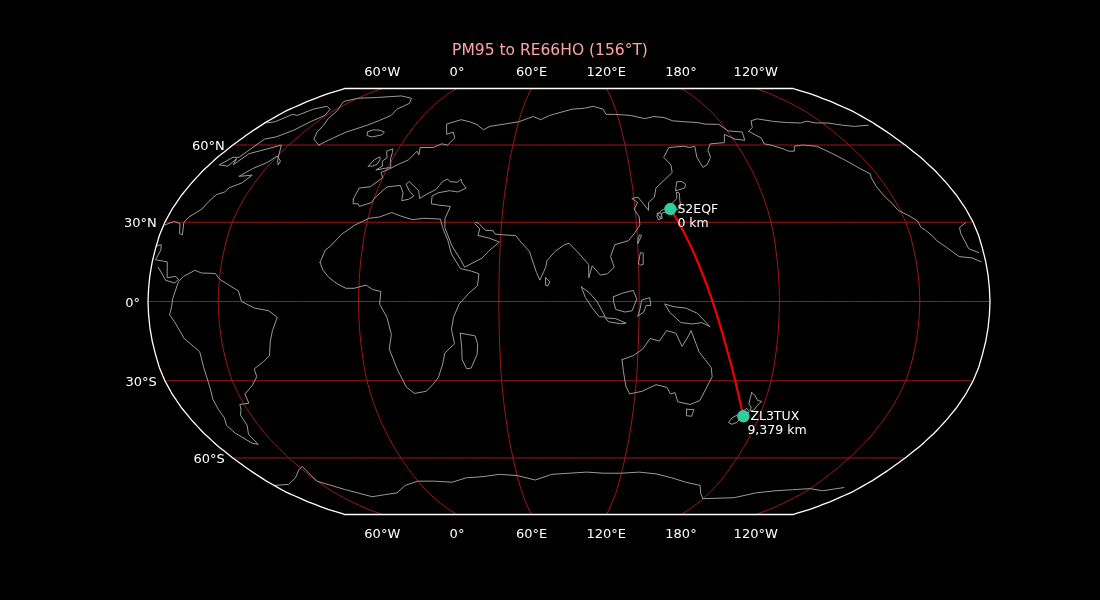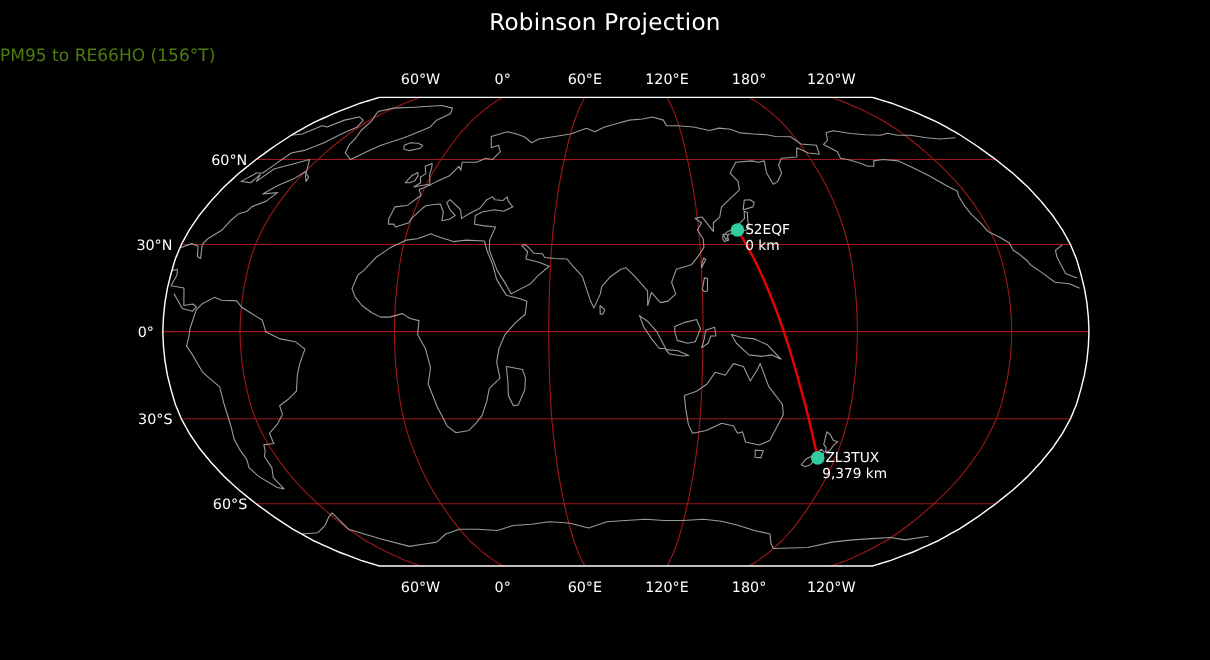--- a/index.html
+++ b/index.html
@@ -29,23 +29,23 @@
     text-align: center;
     font-size: 21px;
     color: #ffffff;
     letter-spacing: 0.2px;
   }
   .subtitle {
     position: absolute;
     left: 0;
     top: 41px;
     width: 1100px;
-    text-align: left;
+    text-align: center;
     font-size: 15.5px;
-    color: #4d7c0f;
+    color: #fca5a5;
   }
   #mapsvg {
     position: absolute;
     left: 0;
     top: 0;
   }
   .lonlabel, .latlabel {
     font-size: 13px;
     fill: #ffffff;
     font-family: "DejaVu Sans", sans-serif;
@@ -88,21 +88,20 @@
     fill: #ffffff;
     font-family: "DejaVu Sans", sans-serif;
     text-anchor: start;
   }
 </style>
 </head>
 <body>
 
 <div id="app">
 
-  <div class="title">Robinson Projection</div>
   <div class="subtitle">PM95 to RE66HO (156°T)</div>
 
   <svg id="mapsvg" width="1100" height="600" viewBox="0 0 1100 600">
 
     <g id="graticule-group">
         <path d="M232.79,457.97L236.53,457.97L240.26,457.97L244.00,457.97L247.73,457.97L251.47,457.97L255.20,457.97L258.94,457.97L262.67,457.97L266.41,457.97L270.15,457.97L273.88,457.97L277.62,457.97L281.35,457.97L285.09,457.97L288.82,457.97L292.56,457.97L296.30,457.97L300.03,457.97L303.77,457.97L307.50,457.97L311.24,457.97L314.97,457.97L318.71,457.97L322.45,457.97L326.18,457.97L329.92,457.97L333.65,457.97L337.39,457.97L341.12,457.97L344.86,457.97L348.60,457.97L352.33,457.97L356.07,457.97L359.80,457.97L363.54,457.97L367.27,457.97L371.01,457.97L374.74,457.97L378.48,457.97L382.22,457.97L385.95,457.97L389.69,457.97L393.42,457.97L397.16,457.97L400.89,457.97L404.63,457.97L408.37,457.97L412.10,457.97L415.84,457.97L419.57,457.97L423.31,457.97L427.04,457.97L430.78,457.97L434.52,457.97L438.25,457.97L441.99,457.97L445.72,457.97L449.46,457.97L453.19,457.97L456.93,457.97L460.67,457.97L464.40,457.97L468.14,457.97L471.87,457.97L475.61,457.97L479.34,457.97L483.08,457.97L486.82,457.97L490.55,457.97L494.29,457.97L498.02,457.97L501.76,457.97L505.49,457.97L509.23,457.97L512.96,457.97L516.70,457.97L520.44,457.97L524.17,457.97L527.91,457.97L531.64,457.97L535.38,457.97L539.11,457.97L542.85,457.97L546.59,457.97L550.32,457.97L554.06,457.97L557.79,457.97L561.53,457.97L565.26,457.97L569.00,457.97L572.74,457.97L576.47,457.97L580.21,457.97L583.94,457.97L587.68,457.97L591.41,457.97L595.15,457.97L598.89,457.97L602.62,457.97L606.36,457.97L610.09,457.97L613.83,457.97L617.56,457.97L621.30,457.97L625.04,457.97L628.77,457.97L632.51,457.97L636.24,457.97L639.98,457.97L643.71,457.97L647.45,457.97L651.18,457.97L654.92,457.97L658.66,457.97L662.39,457.97L666.13,457.97L669.86,457.97L673.60,457.97L677.33,457.97L681.07,457.97L684.81,457.97L688.54,457.97L692.28,457.97L696.01,457.97L699.75,457.97L703.48,457.97L707.22,457.97L710.96,457.97L714.69,457.97L718.43,457.97L722.16,457.97L725.90,457.97L729.63,457.97L733.37,457.97L737.11,457.97L740.84,457.97L744.58,457.97L748.31,457.97L752.05,457.97L755.78,457.97L759.52,457.97L763.26,457.97L766.99,457.97L770.73,457.97L774.46,457.97L778.20,457.97L781.93,457.97L785.67,457.97L789.40,457.97L793.14,457.97L796.88,457.97L800.61,457.97L804.35,457.97L808.08,457.97L811.82,457.97L815.55,457.97L819.29,457.97L823.03,457.97L826.76,457.97L830.50,457.97L834.23,457.97L837.97,457.97L841.70,457.97L845.44,457.97L849.18,457.97L852.91,457.97L856.65,457.97L860.38,457.97L864.12,457.97L867.85,457.97L871.59,457.97L875.33,457.97L879.06,457.97L882.80,457.97L886.53,457.97L890.27,457.97L894.00,457.97L897.74,457.97L901.47,457.97L905.21,457.97" class="grat"></path>
         <path d="M164.84,380.74L169.33,380.74L173.82,380.74L178.31,380.74L182.80,380.74L187.29,380.74L191.78,380.74L196.27,380.74L200.77,380.74L205.26,380.74L209.75,380.74L214.24,380.74L218.73,380.74L223.22,380.74L227.71,380.74L232.20,380.74L236.69,380.74L241.18,380.74L245.67,380.74L250.16,380.74L254.65,380.74L259.14,380.74L263.63,380.74L268.13,380.74L272.62,380.74L277.11,380.74L281.60,380.74L286.09,380.74L290.58,380.74L295.07,380.74L299.56,380.74L304.05,380.74L308.54,380.74L313.03,380.74L317.52,380.74L322.01,380.74L326.50,380.74L330.99,380.74L335.49,380.74L339.98,380.74L344.47,380.74L348.96,380.74L353.45,380.74L357.94,380.74L362.43,380.74L366.92,380.74L371.41,380.74L375.90,380.74L380.39,380.74L384.88,380.74L389.37,380.74L393.86,380.74L398.35,380.74L402.85,380.74L407.34,380.74L411.83,380.74L416.32,380.74L420.81,380.74L425.30,380.74L429.79,380.74L434.28,380.74L438.77,380.74L443.26,380.74L447.75,380.74L452.24,380.74L456.73,380.74L461.22,380.74L465.71,380.74L470.21,380.74L474.70,380.74L479.19,380.74L483.68,380.74L488.17,380.74L492.66,380.74L497.15,380.74L501.64,380.74L506.13,380.74L510.62,380.74L515.11,380.74L519.60,380.74L524.09,380.74L528.58,380.74L533.07,380.74L537.57,380.74L542.06,380.74L546.55,380.74L551.04,380.74L555.53,380.74L560.02,380.74L564.51,380.74L569.00,380.74L573.49,380.74L577.98,380.74L582.47,380.74L586.96,380.74L591.45,380.74L595.94,380.74L600.43,380.74L604.93,380.74L609.42,380.74L613.91,380.74L618.40,380.74L622.89,380.74L627.38,380.74L631.87,380.74L636.36,380.74L640.85,380.74L645.34,380.74L649.83,380.74L654.32,380.74L658.81,380.74L663.30,380.74L667.79,380.74L672.29,380.74L676.78,380.74L681.27,380.74L685.76,380.74L690.25,380.74L694.74,380.74L699.23,380.74L703.72,380.74L708.21,380.74L712.70,380.74L717.19,380.74L721.68,380.74L726.17,380.74L730.66,380.74L735.15,380.74L739.65,380.74L744.14,380.74L748.63,380.74L753.12,380.74L757.61,380.74L762.10,380.74L766.59,380.74L771.08,380.74L775.57,380.74L780.06,380.74L784.55,380.74L789.04,380.74L793.53,380.74L798.02,380.74L802.51,380.74L807.01,380.74L811.50,380.74L815.99,380.74L820.48,380.74L824.97,380.74L829.46,380.74L833.95,380.74L838.44,380.74L842.93,380.74L847.42,380.74L851.91,380.74L856.40,380.74L860.89,380.74L865.38,380.74L869.87,380.74L874.37,380.74L878.86,380.74L883.35,380.74L887.84,380.74L892.33,380.74L896.82,380.74L901.31,380.74L905.80,380.74L910.29,380.74L914.78,380.74L919.27,380.74L923.76,380.74L928.25,380.74L932.74,380.74L937.23,380.74L941.73,380.74L946.22,380.74L950.71,380.74L955.20,380.74L959.69,380.74L964.18,380.74L968.67,380.74L973.16,380.74" class="grat"></path>
         <path d="M148.00,301.50L152.68,301.50L157.36,301.50L162.03,301.50L166.71,301.50L171.39,301.50L176.07,301.50L180.74,301.50L185.42,301.50L190.10,301.50L194.78,301.50L199.46,301.50L204.13,301.50L208.81,301.50L213.49,301.50L218.17,301.50L222.84,301.50L227.52,301.50L232.20,301.50L236.88,301.50L241.56,301.50L246.23,301.50L250.91,301.50L255.59,301.50L260.27,301.50L264.94,301.50L269.62,301.50L274.30,301.50L278.98,301.50L283.66,301.50L288.33,301.50L293.01,301.50L297.69,301.50L302.37,301.50L307.04,301.50L311.72,301.50L316.40,301.50L321.08,301.50L325.76,301.50L330.43,301.50L335.11,301.50L339.79,301.50L344.47,301.50L349.14,301.50L353.82,301.50L358.50,301.50L363.18,301.50L367.86,301.50L372.53,301.50L377.21,301.50L381.89,301.50L386.57,301.50L391.24,301.50L395.92,301.50L400.60,301.50L405.28,301.50L409.96,301.50L414.63,301.50L419.31,301.50L423.99,301.50L428.67,301.50L433.34,301.50L438.02,301.50L442.70,301.50L447.38,301.50L452.06,301.50L456.73,301.50L461.41,301.50L466.09,301.50L470.77,301.50L475.44,301.50L480.12,301.50L484.80,301.50L489.48,301.50L494.16,301.50L498.83,301.50L503.51,301.50L508.19,301.50L512.87,301.50L517.54,301.50L522.22,301.50L526.90,301.50L531.58,301.50L536.26,301.50L540.93,301.50L545.61,301.50L550.29,301.50L554.97,301.50L559.64,301.50L564.32,301.50L569.00,301.50L573.68,301.50L578.36,301.50L583.03,301.50L587.71,301.50L592.39,301.50L597.07,301.50L601.74,301.50L606.42,301.50L611.10,301.50L615.78,301.50L620.46,301.50L625.13,301.50L629.81,301.50L634.49,301.50L639.17,301.50L643.84,301.50L648.52,301.50L653.20,301.50L657.88,301.50L662.56,301.50L667.23,301.50L671.91,301.50L676.59,301.50L681.27,301.50L685.94,301.50L690.62,301.50L695.30,301.50L699.98,301.50L704.66,301.50L709.33,301.50L714.01,301.50L718.69,301.50L723.37,301.50L728.04,301.50L732.72,301.50L737.40,301.50L742.08,301.50L746.76,301.50L751.43,301.50L756.11,301.50L760.79,301.50L765.47,301.50L770.14,301.50L774.82,301.50L779.50,301.50L784.18,301.50L788.86,301.50L793.53,301.50L798.21,301.50L802.89,301.50L807.57,301.50L812.24,301.50L816.92,301.50L821.60,301.50L826.28,301.50L830.96,301.50L835.63,301.50L840.31,301.50L844.99,301.50L849.67,301.50L854.34,301.50L859.02,301.50L863.70,301.50L868.38,301.50L873.06,301.50L877.73,301.50L882.41,301.50L887.09,301.50L891.77,301.50L896.44,301.50L901.12,301.50L905.80,301.50L910.48,301.50L915.16,301.50L919.83,301.50L924.51,301.50L929.19,301.50L933.87,301.50L938.54,301.50L943.22,301.50L947.90,301.50L952.58,301.50L957.26,301.50L961.93,301.50L966.61,301.50L971.29,301.50L975.97,301.50L980.64,301.50L985.32,301.50L990.00,301.50" class="grat"></path>
         <path d="M164.84,222.26L169.33,222.26L173.82,222.26L178.31,222.26L182.80,222.26L187.29,222.26L191.78,222.26L196.27,222.26L200.77,222.26L205.26,222.26L209.75,222.26L214.24,222.26L218.73,222.26L223.22,222.26L227.71,222.26L232.20,222.26L236.69,222.26L241.18,222.26L245.67,222.26L250.16,222.26L254.65,222.26L259.14,222.26L263.63,222.26L268.13,222.26L272.62,222.26L277.11,222.26L281.60,222.26L286.09,222.26L290.58,222.26L295.07,222.26L299.56,222.26L304.05,222.26L308.54,222.26L313.03,222.26L317.52,222.26L322.01,222.26L326.50,222.26L330.99,222.26L335.49,222.26L339.98,222.26L344.47,222.26L348.96,222.26L353.45,222.26L357.94,222.26L362.43,222.26L366.92,222.26L371.41,222.26L375.90,222.26L380.39,222.26L384.88,222.26L389.37,222.26L393.86,222.26L398.35,222.26L402.85,222.26L407.34,222.26L411.83,222.26L416.32,222.26L420.81,222.26L425.30,222.26L429.79,222.26L434.28,222.26L438.77,222.26L443.26,222.26L447.75,222.26L452.24,222.26L456.73,222.26L461.22,222.26L465.71,222.26L470.21,222.26L474.70,222.26L479.19,222.26L483.68,222.26L488.17,222.26L492.66,222.26L497.15,222.26L501.64,222.26L506.13,222.26L510.62,222.26L515.11,222.26L519.60,222.26L524.09,222.26L528.58,222.26L533.07,222.26L537.57,222.26L542.06,222.26L546.55,222.26L551.04,222.26L555.53,222.26L560.02,222.26L564.51,222.26L569.00,222.26L573.49,222.26L577.98,222.26L582.47,222.26L586.96,222.26L591.45,222.26L595.94,222.26L600.43,222.26L604.93,222.26L609.42,222.26L613.91,222.26L618.40,222.26L622.89,222.26L627.38,222.26L631.87,222.26L636.36,222.26L640.85,222.26L645.34,222.26L649.83,222.26L654.32,222.26L658.81,222.26L663.30,222.26L667.79,222.26L672.29,222.26L676.78,222.26L681.27,222.26L685.76,222.26L690.25,222.26L694.74,222.26L699.23,222.26L703.72,222.26L708.21,222.26L712.70,222.26L717.19,222.26L721.68,222.26L726.17,222.26L730.66,222.26L735.15,222.26L739.65,222.26L744.14,222.26L748.63,222.26L753.12,222.26L757.61,222.26L762.10,222.26L766.59,222.26L771.08,222.26L775.57,222.26L780.06,222.26L784.55,222.26L789.04,222.26L793.53,222.26L798.02,222.26L802.51,222.26L807.01,222.26L811.50,222.26L815.99,222.26L820.48,222.26L824.97,222.26L829.46,222.26L833.95,222.26L838.44,222.26L842.93,222.26L847.42,222.26L851.91,222.26L856.40,222.26L860.89,222.26L865.38,222.26L869.87,222.26L874.37,222.26L878.86,222.26L883.35,222.26L887.84,222.26L892.33,222.26L896.82,222.26L901.31,222.26L905.80,222.26L910.29,222.26L914.78,222.26L919.27,222.26L923.76,222.26L928.25,222.26L932.74,222.26L937.23,222.26L941.73,222.26L946.22,222.26L950.71,222.26L955.20,222.26L959.69,222.26L964.18,222.26L968.67,222.26L973.16,222.26" class="grat"></path>
         <path d="M232.79,145.03L236.53,145.03L240.26,145.03L244.00,145.03L247.73,145.03L251.47,145.03L255.20,145.03L258.94,145.03L262.67,145.03L266.41,145.03L270.15,145.03L273.88,145.03L277.62,145.03L281.35,145.03L285.09,145.03L288.82,145.03L292.56,145.03L296.30,145.03L300.03,145.03L303.77,145.03L307.50,145.03L311.24,145.03L314.97,145.03L318.71,145.03L322.45,145.03L326.18,145.03L329.92,145.03L333.65,145.03L337.39,145.03L341.12,145.03L344.86,145.03L348.60,145.03L352.33,145.03L356.07,145.03L359.80,145.03L363.54,145.03L367.27,145.03L371.01,145.03L374.74,145.03L378.48,145.03L382.22,145.03L385.95,145.03L389.69,145.03L393.42,145.03L397.16,145.03L400.89,145.03L404.63,145.03L408.37,145.03L412.10,145.03L415.84,145.03L419.57,145.03L423.31,145.03L427.04,145.03L430.78,145.03L434.52,145.03L438.25,145.03L441.99,145.03L445.72,145.03L449.46,145.03L453.19,145.03L456.93,145.03L460.67,145.03L464.40,145.03L468.14,145.03L471.87,145.03L475.61,145.03L479.34,145.03L483.08,145.03L486.82,145.03L490.55,145.03L494.29,145.03L498.02,145.03L501.76,145.03L505.49,145.03L509.23,145.03L512.96,145.03L516.70,145.03L520.44,145.03L524.17,145.03L527.91,145.03L531.64,145.03L535.38,145.03L539.11,145.03L542.85,145.03L546.59,145.03L550.32,145.03L554.06,145.03L557.79,145.03L561.53,145.03L565.26,145.03L569.00,145.03L572.74,145.03L576.47,145.03L580.21,145.03L583.94,145.03L587.68,145.03L591.41,145.03L595.15,145.03L598.89,145.03L602.62,145.03L606.36,145.03L610.09,145.03L613.83,145.03L617.56,145.03L621.30,145.03L625.04,145.03L628.77,145.03L632.51,145.03L636.24,145.03L639.98,145.03L643.71,145.03L647.45,145.03L651.18,145.03L654.92,145.03L658.66,145.03L662.39,145.03L666.13,145.03L669.86,145.03L673.60,145.03L677.33,145.03L681.07,145.03L684.81,145.03L688.54,145.03L692.28,145.03L696.01,145.03L699.75,145.03L703.48,145.03L707.22,145.03L710.96,145.03L714.69,145.03L718.43,145.03L722.16,145.03L725.90,145.03L729.63,145.03L733.37,145.03L737.11,145.03L740.84,145.03L744.58,145.03L748.31,145.03L752.05,145.03L755.78,145.03L759.52,145.03L763.26,145.03L766.99,145.03L770.73,145.03L774.46,145.03L778.20,145.03L781.93,145.03L785.67,145.03L789.40,145.03L793.14,145.03L796.88,145.03L800.61,145.03L804.35,145.03L808.08,145.03L811.82,145.03L815.55,145.03L819.29,145.03L823.03,145.03L826.76,145.03L830.50,145.03L834.23,145.03L837.97,145.03L841.70,145.03L845.44,145.03L849.18,145.03L852.91,145.03L856.65,145.03L860.38,145.03L864.12,145.03L867.85,145.03L871.59,145.03L875.33,145.03L879.06,145.03L882.80,145.03L886.53,145.03L890.27,145.03L894.00,145.03L897.74,145.03L901.47,145.03L905.21,145.03" class="grat"></path>

